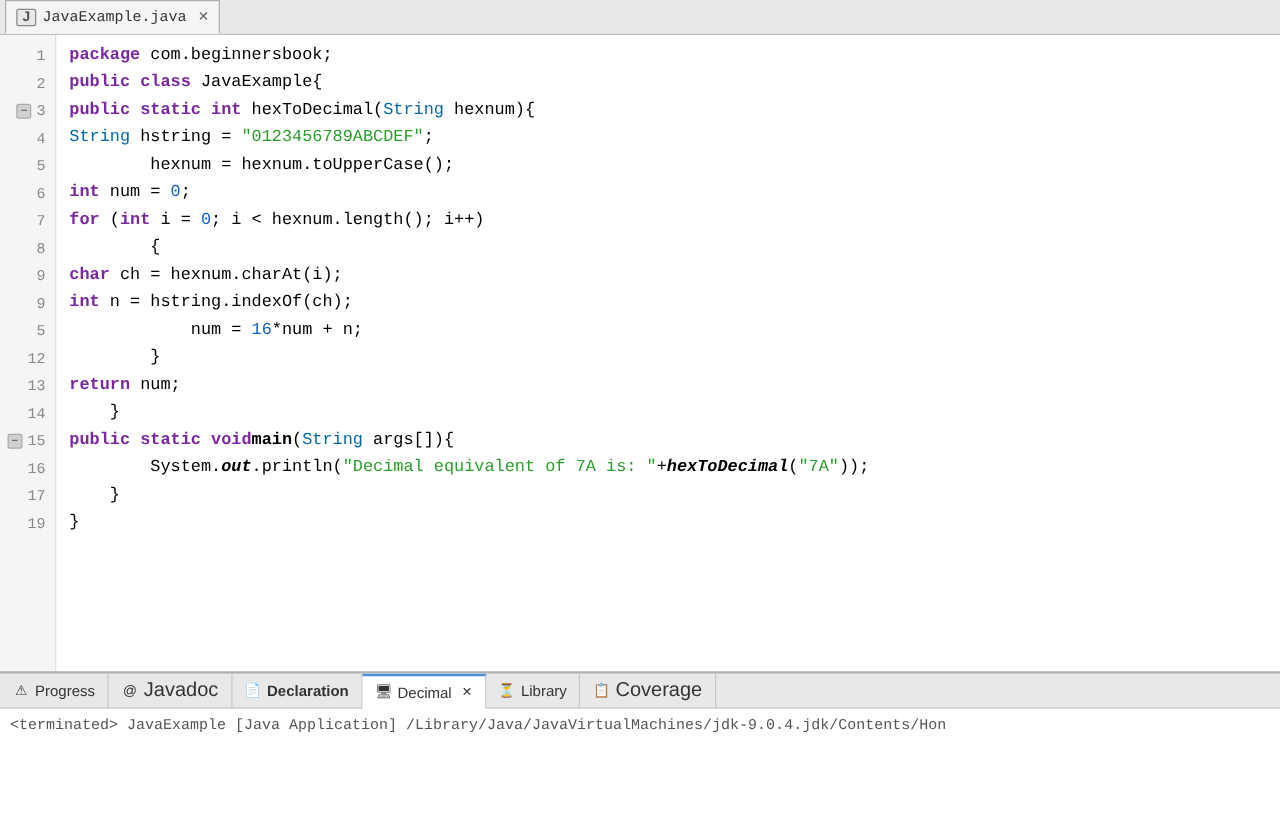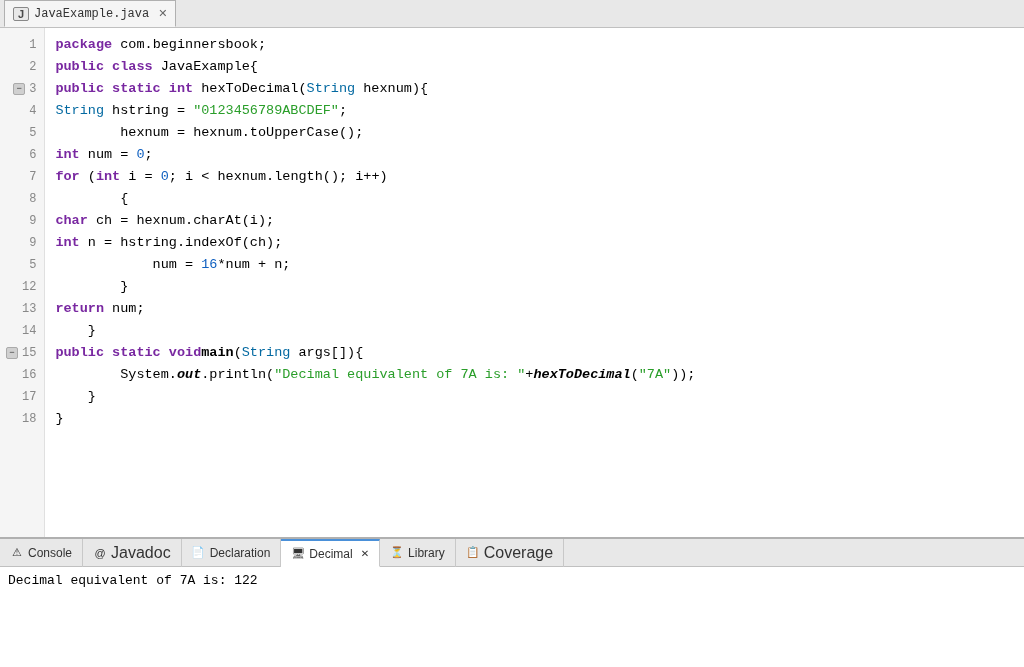--- a/index.html
+++ b/index.html
@@ -246,52 +246,52 @@
           <span class="collapse-marker">−</span>
           <span>15</span>
         </div>
         <div class="line-number">
           <span>16</span>
         </div>
         <div class="line-number">
           <span>17</span>
         </div>
         <div class="line-number">
-          <span>18</span>
+          <span>19</span>
         </div>
       </div>
 
     <div class="code-content" id="code-lines"><div class="line"><span class="kw">package</span> com.beginnersbook;</div><div class="line"><span class="kw">public class</span> JavaExample{</div><div class="line">    <span class="kw">public static int</span> hexToDecimal(<span class="type">String</span> hexnum){</div><div class="line">        <span class="type">String</span> hstring = <span class="str">"0123456789ABCDEF"</span>;</div><div class="line">        hexnum = hexnum.toUpperCase();</div><div class="line">        <span class="kw">int</span> num = <span class="num">0</span>;</div><div class="line">        <span class="kw">for</span> (<span class="kw">int</span> i = <span class="num">0</span>; i &lt; hexnum.length(); i++)</div><div class="line">        {</div><div class="line">            <span class="kw">char</span> ch = hexnum.charAt(i);</div><div class="line">            <span class="kw">int</span> n = hstring.indexOf(ch);</div><div class="line">            num = <span class="num">16</span>*num + n;</div><div class="line">        }</div><div class="line">        <span class="kw">return</span> num;</div><div class="line">    }</div><div class="line">    <span class="kw">public static void</span> <span class="bold">main</span>(<span class="type">String</span> args[]){</div><div class="line">        System.<span class="italic">out</span>.println(<span class="str">"Decimal equivalent of 7A is: "</span>+<span class="italic bold">hexToDecimal</span>(<span class="str">"7A"</span>));</div><div class="line">    }</div><div class="line">}</div></div>
   </div>
 </div>
 
 <div class="bottom-panel">
   <div class="bottom-tabs" id="bottom-tabs">
       <div class="bottom-tab">
         <span class="bottom-tab-icon">⚠</span>
-        <span style="font-family: Arial, sans-serif; font-size: 12px;">Console</span>
+        <span style="font-family: Arial, sans-serif; font-size: 12px;">Progress</span>
       </div>
       <div class="bottom-tab">
         <span class="bottom-tab-icon">@</span>
         <span style="font-family: Arial, sans-serif; font-size: 16px;">Javadoc</span>
       </div>
       <div class="bottom-tab">
         <span class="bottom-tab-icon">📄</span>
-        <span style="font-family: Arial, sans-serif; font-size: 12px;">Declaration</span>
+        <span style="font-family: Arial, sans-serif; font-size: 12px; font-weight: bold;">Declaration</span>
       </div>
       <div class="bottom-tab active">
         <span class="bottom-tab-icon">🖥</span>
         <span style="font-family: Arial, sans-serif; font-size: 12px;">Decimal</span>
         <span style="font-size: 10px; margin-left: 4px; cursor: pointer;">✕</span>
       </div>
       <div class="bottom-tab">
         <span class="bottom-tab-icon">⏳</span>
         <span style="font-family: Arial, sans-serif; font-size: 12px;">Library</span>
       </div>
       <div class="bottom-tab">
         <span class="bottom-tab-icon">📋</span>
         <span style="font-family: Arial, sans-serif; font-size: 16px;">Coverage</span>
       </div>
     </div>
   <div class="console-output">
-    <div class="console-result">Decimal equivalent of 7A is: 122</div>
+    <div class="console-terminated" id="console-terminated">&lt;terminated&gt; JavaExample [Java Application] /Library/Java/JavaVirtualMachines/jdk-9.0.4.jdk/Contents/Hon</div>
   </div>
 </div>
 
 </body></html>

